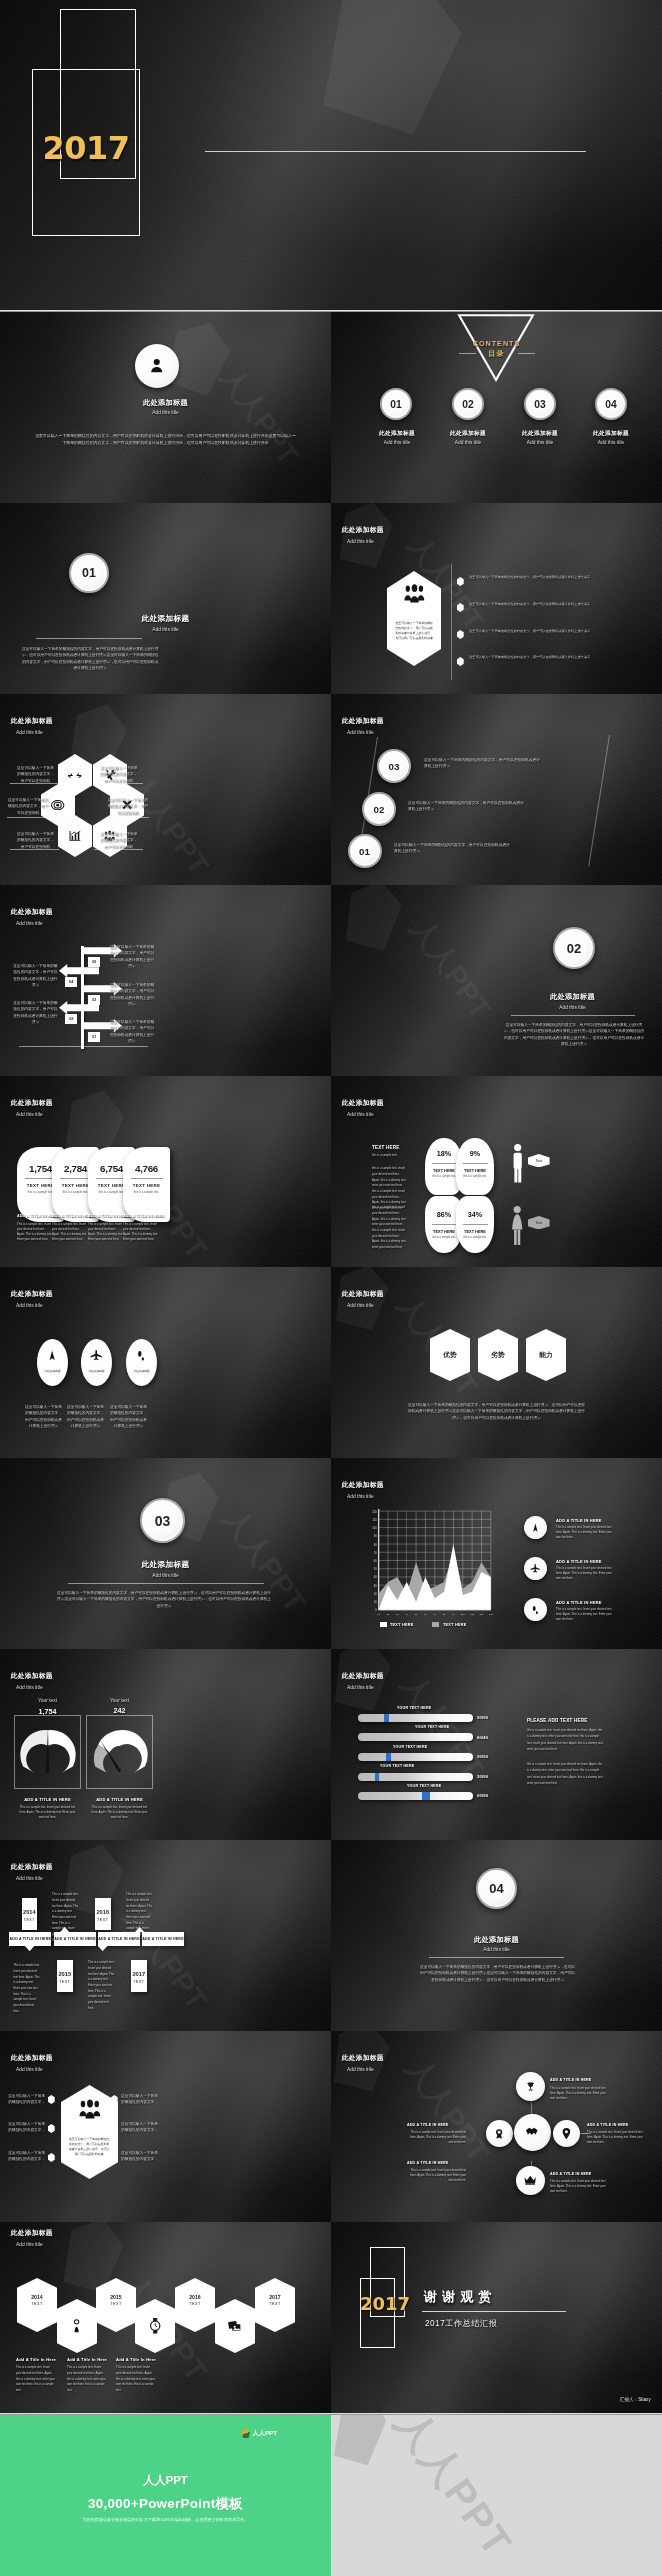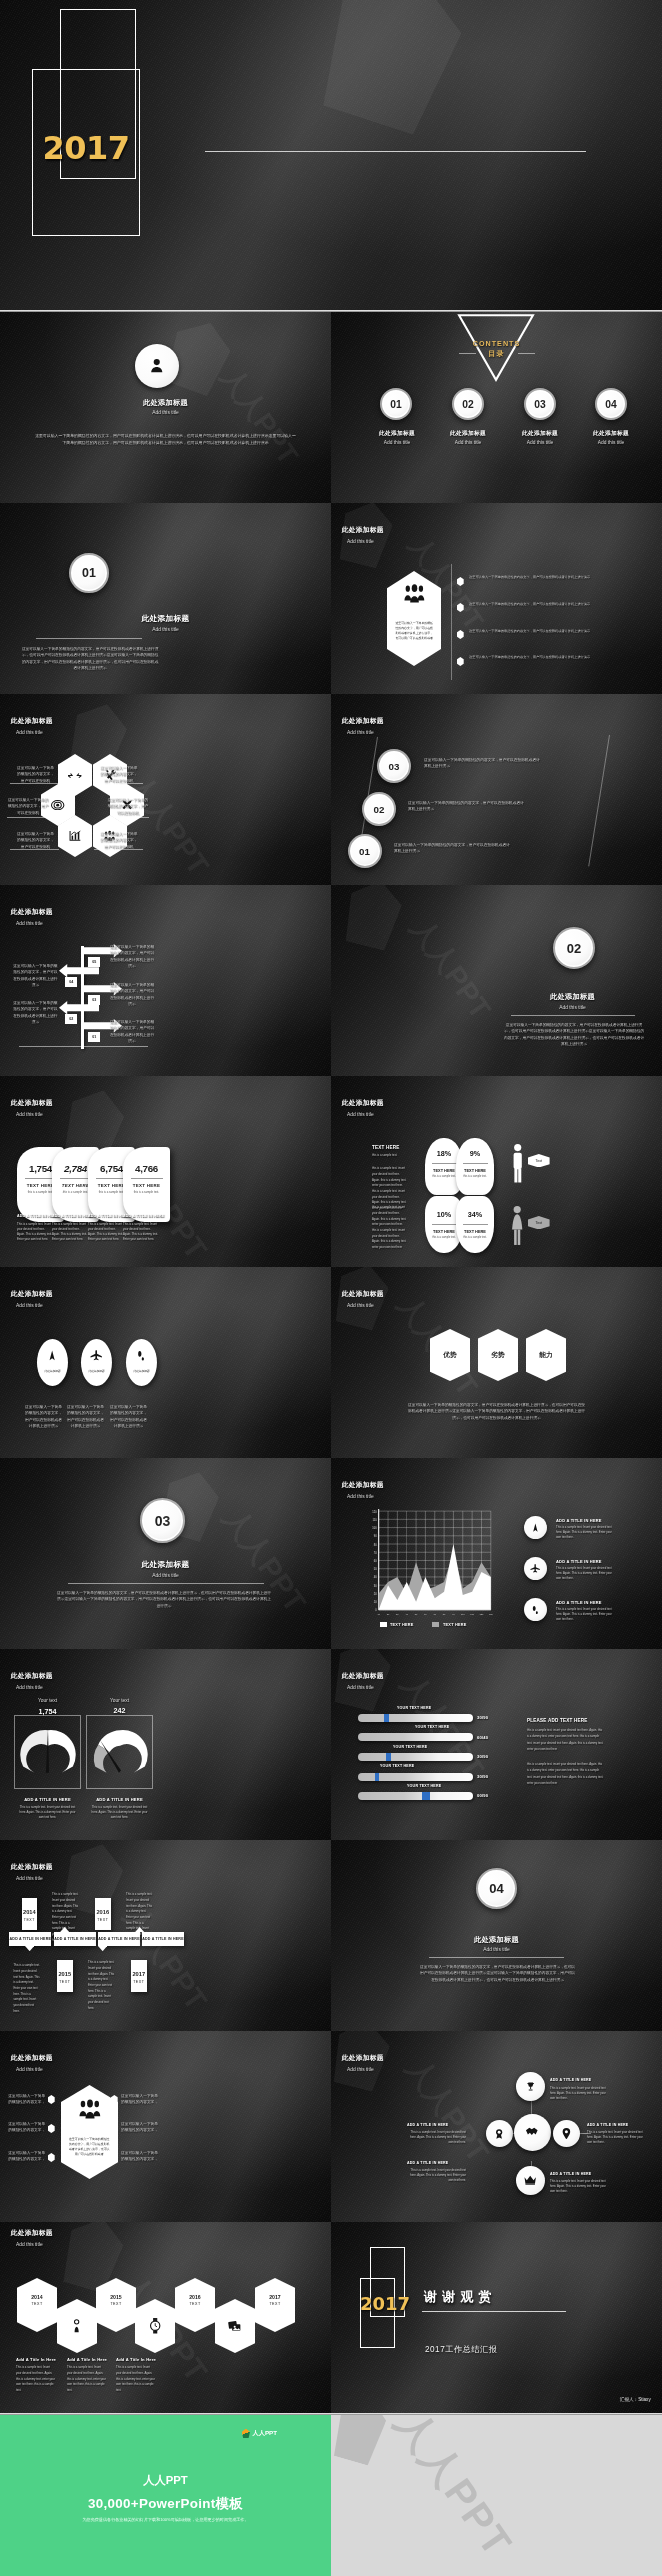--- a/index.html
+++ b/index.html
@@ -191,21 +191,20 @@
     position: absolute; font-size: 18px; font-weight: bold; color: #f0c056;
     text-shadow: 1px 1px 2.1px rgba(0,0,0,0.8); font-family: "DejaVu Sans", sans-serif;
   }
   .end-thanks {
     position: absolute; font-size: 13px; font-weight: bold; letter-spacing: 5.2px;
     color: #fff; text-shadow: 1px 1.5px 2.6px rgba(0,0,0,0.85);
   }
   .end-sub {
     position: absolute; font-size: 8.2px; color: #f2f2f2; letter-spacing: 0.5px;
     text-shadow: 0.5px 1px 2.1px rgba(0,0,0,0.8);
-    margin-top: 26px;
   }
   .end-rule { position: absolute; height: 0.5px; background: #d4d4d4; }
   .end-by { position: absolute; font-size: 4.6px; color: #e8e8e8; }
 
   
   #footer { display: grid; grid-template-columns: 331px 331px; height: 184px; }
   .foot-green {
     position: relative; background: #4ed287; overflow: hidden;
   }
   .foot-logo {
@@ -539,21 +538,21 @@
 
     <div class="statcard" style="left:17px;top:71px;">
       <div class="num">1,754</div>
       <div class="hr"></div>
       <div class="th">TEXT HERE</div>
       <div class="ts">this is a sample text.</div>
     </div>
     <div class="lbl-en" style="left:17px;top:138px;">ADD A TITLE IN HERE</div>
     <div class="body-en" style="left:17px;top:146px;width:36px;text-align:left;">This is a sample text. Insert your desired text here. Again. This is a dummy text. Enter your own text here.</div>
 
-    <div class="statcard" style="left:52px;top:71px;font-style:italic;">
+    <div class="statcard" style="left:52px;top:71px;">
       <div class="num">2,784</div>
       <div class="hr"></div>
       <div class="th">TEXT HERE</div>
       <div class="ts">this is a sample text.</div>
     </div>
     <div class="lbl-en" style="left:52px;top:138px;">ADD A TITLE IN HERE</div>
     <div class="body-en" style="left:52px;top:146px;width:36px;text-align:left;">This is a sample text. Insert your desired text here. Again. This is a dummy text. Enter your own text here.</div>
 
     <div class="statcard" style="left:88px;top:71px;">
       <div class="num">6,754</div>
@@ -594,21 +593,21 @@
       <div style="font-size:3.9px;font-weight:bold;">TEXT HERE</div>
       <div style="font-size:2.6px;color:#555;margin-top:2.1px;">this is a sample text.</div>
     </div>
     <div class="oval" style="left:125px;top:62px;width:38px;height:57px;border-radius:48% 48% 30% 30%;">
       <div style="font-size:7.2px;font-weight:bold;margin-top:11.3px;">9%</div>
       <div style="width:25px;height:0.5px;background:#999;margin:4.6px auto 4.1px;"></div>
       <div style="font-size:3.9px;font-weight:bold;">TEXT HERE</div>
       <div style="font-size:2.6px;color:#555;margin-top:2.1px;">this is a sample text.</div>
     </div>
     <div class="oval" style="left:94px;top:120px;width:38px;height:57px;border-radius:30% 30% 48% 48%;">
-      <div style="font-size:7.2px;font-weight:bold;margin-top:14.4px;">10%</div>
+      <div style="font-size:7.2px;font-weight:bold;margin-top:14.4px;">86%</div>
       <div style="width:25px;height:0.5px;background:#999;margin:4.6px auto 4.1px;"></div>
       <div style="font-size:3.9px;font-weight:bold;">TEXT HERE</div>
       <div style="font-size:2.6px;color:#555;margin-top:2.1px;">this is a sample text.</div>
     </div>
     <div class="oval" style="left:125px;top:120px;width:38px;height:57px;border-radius:30% 30% 48% 48%;">
       <div style="font-size:7.2px;font-weight:bold;margin-top:14.4px;">34%</div>
       <div style="width:25px;height:0.5px;background:#999;margin:4.6px auto 4.1px;"></div>
       <div style="font-size:3.9px;font-weight:bold;">TEXT HERE</div>
       <div style="font-size:2.6px;color:#555;margin-top:2.1px;">this is a sample text.</div>
     </div>

